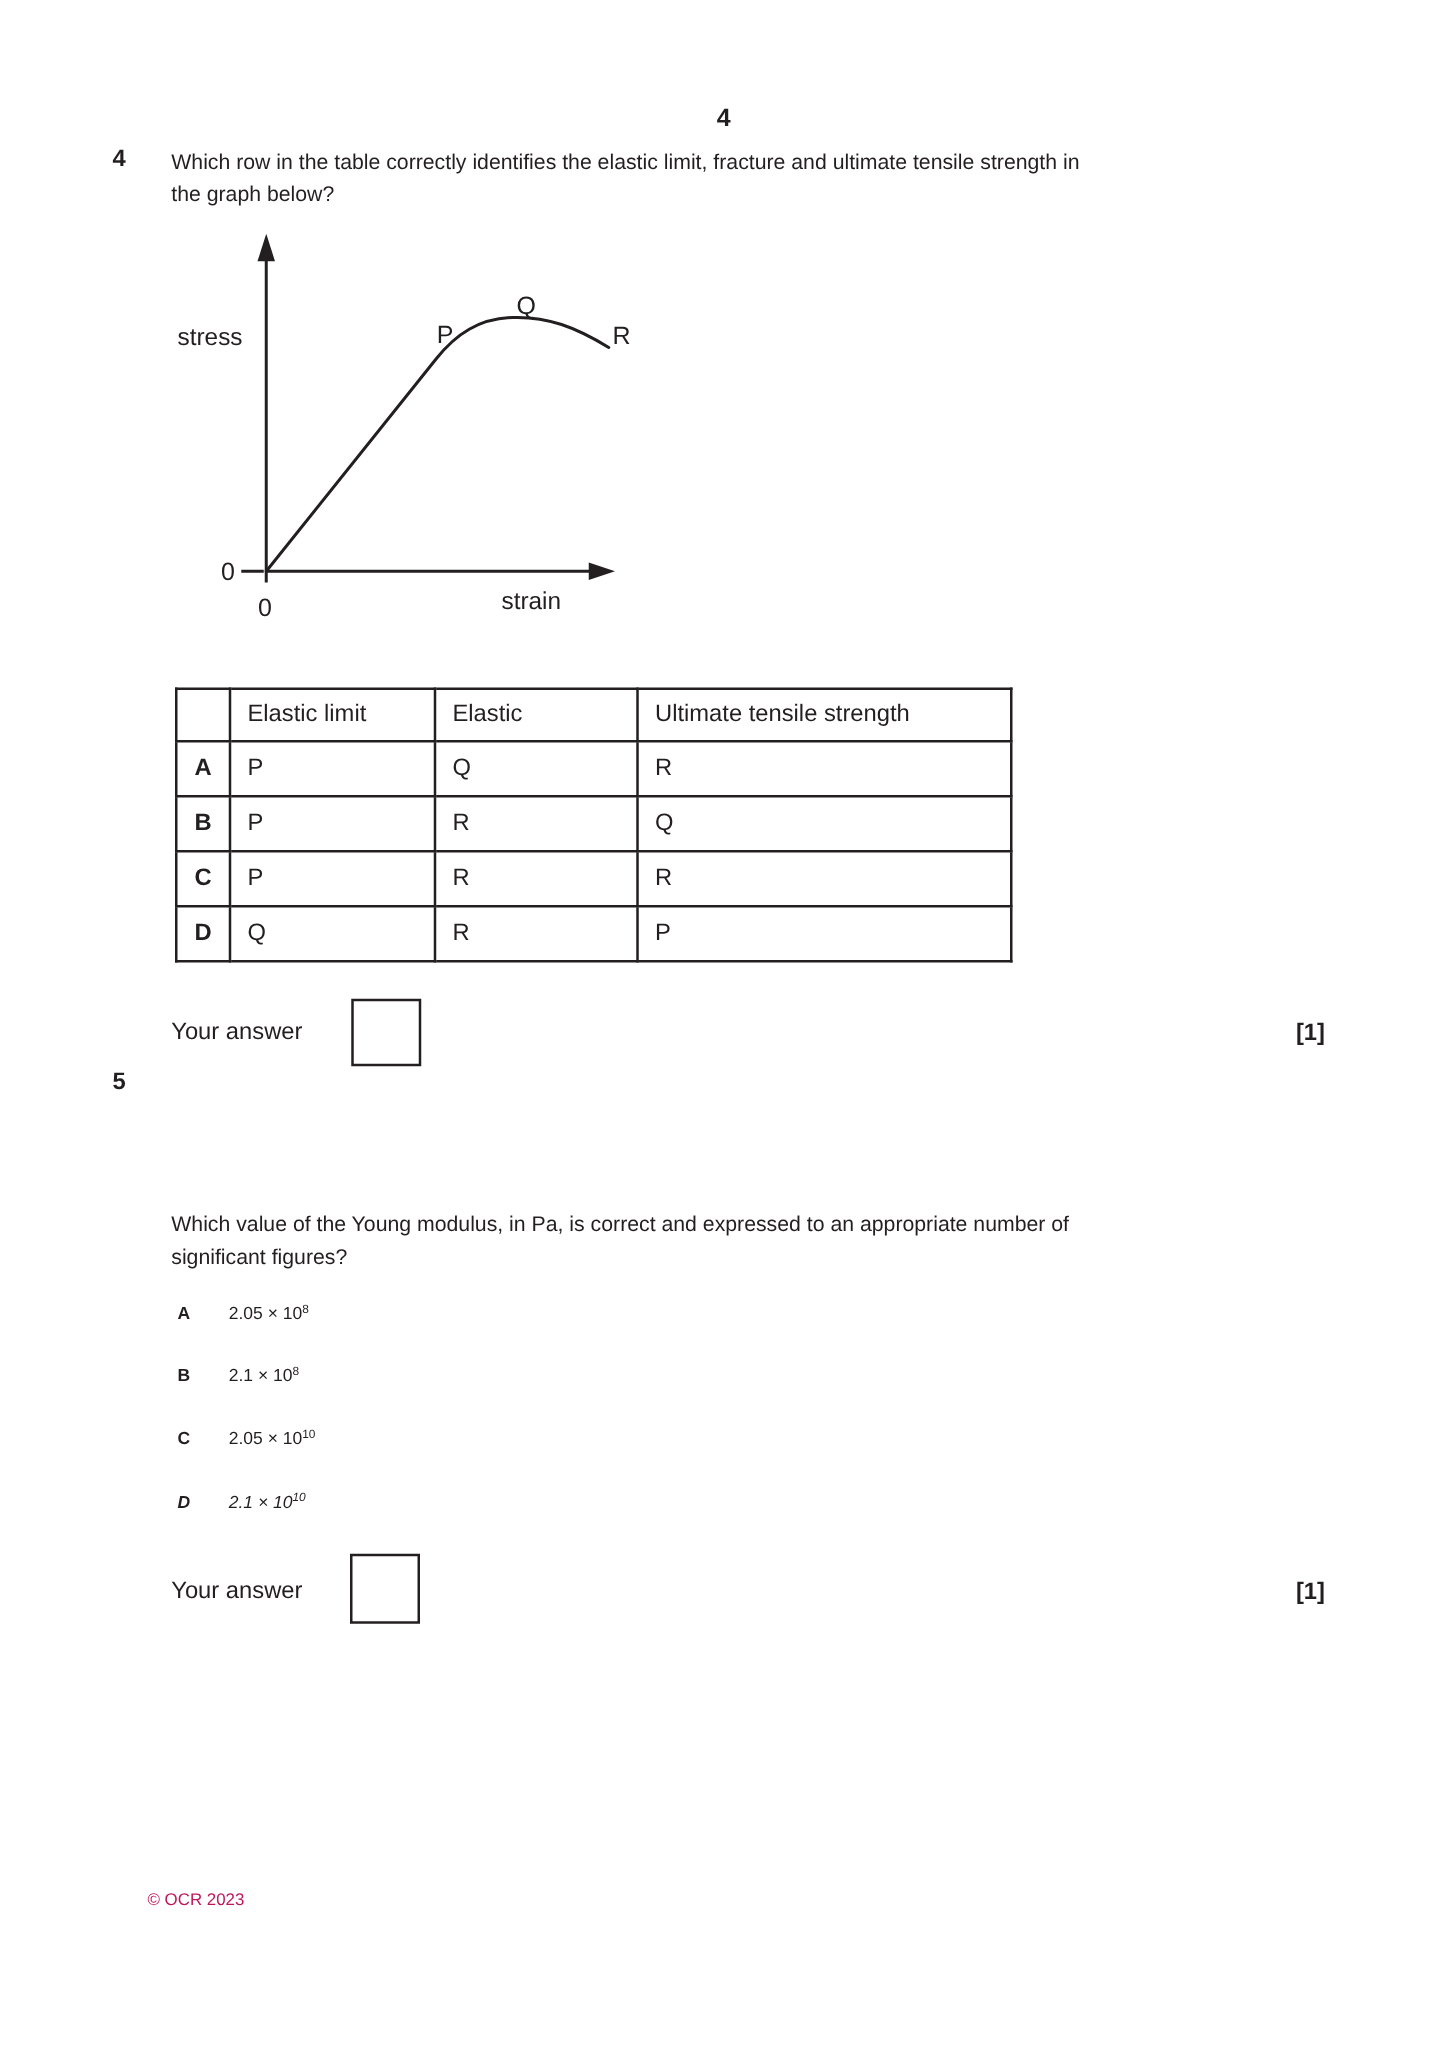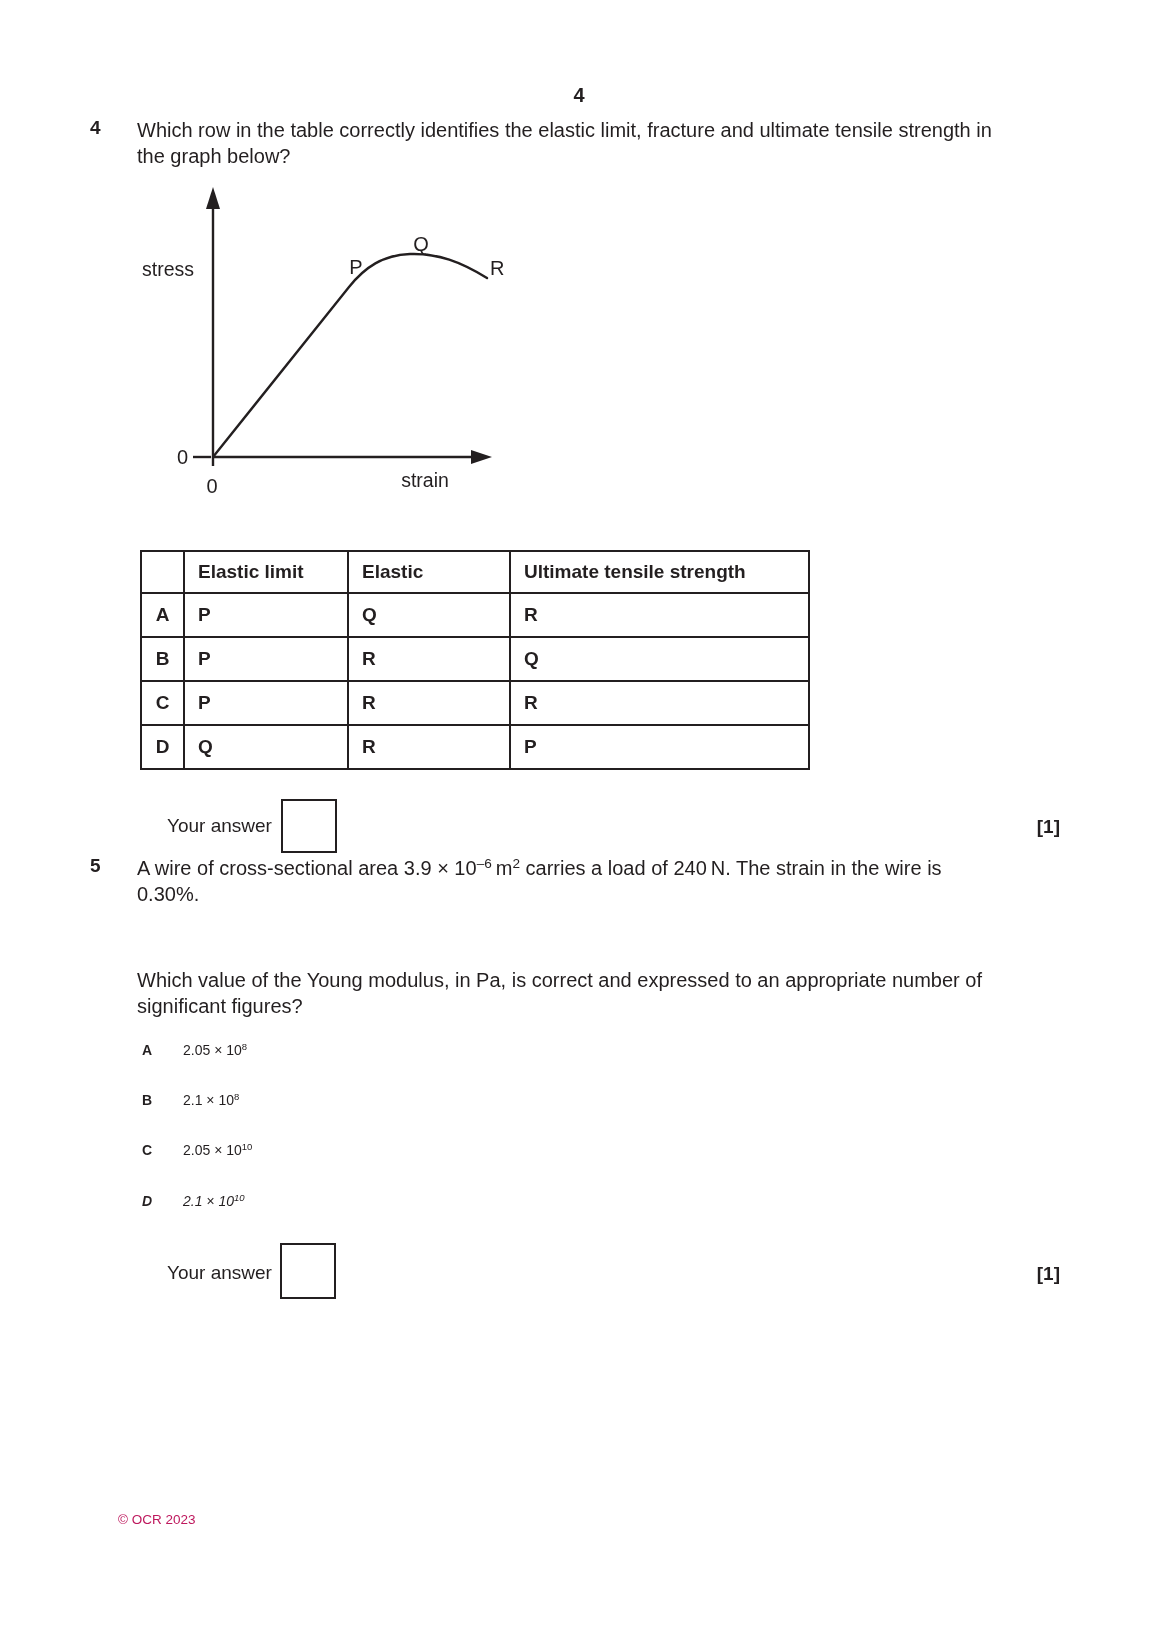--- a/index.html
+++ b/index.html
@@ -8,45 +8,45 @@
     width:1158px; height:1638px;
     background:#ffffff;
     font-family:"Liberation Sans", sans-serif;
     color:#231f20;
     font-size:19px;
     overflow:hidden;
   }
   .abs { position:absolute; }
   .page-number { top:84px; left:0; width:1158px; text-align:center; font-weight:bold; font-size:20px; }
   .qnum { font-weight:bold; font-size:19px; }
-  .para { line-height:26px; font-size:20px; }
+  .para { line-height:26px; font-size:17px; }
   sup { font-size:0.68em; line-height:0; position:relative; top:0.05em; }
   .graph-svg { left:120px; top:182px; }
   .graph-svg text { font-family:"Liberation Sans", sans-serif; fill:#231f20; }
   .graph-svg .stroke { stroke:#231f20; stroke-width:2.4; fill:none; }
   .graph-svg .fillshape { fill:#231f20; stroke:none; }
 
   table.q4-table {
     position:absolute; left:140px; top:550px;
     border-collapse:collapse;
     table-layout:fixed;
     font-size:19px; color:#231f20;
   }
   table.q4-table th, table.q4-table td {
     border:2px solid #231f20;
     vertical-align:middle;
     padding:0 0 0 13px;
     text-align:left;
-    font-weight:bold;
+    font-weight:normal;
   }
   table.q4-table th { height:40px; }
   table.q4-table td { height:42px; }
   table.q4-table .letter-cell { text-align:center; font-weight:bold; padding:0; }
 
-  .answer-label { font-size:19px;margin-left:30px; }
+  .answer-label { font-size:19px; }
   .answer-box {
     position:absolute;
     width:52px; height:50px;
     border:2px solid #231f20;
     background:#ffffff;
   }
   .marks { position:absolute; right:98px; font-weight:bold; font-size:19px; }
   .option-row { position:absolute; left:142px; height:24px; font-size:14px; }
   .opt-letter { display:inline-block; width:41px; font-weight:bold; }
   .footer { left:118px; top:1512px; font-size:13.5px; color:#be185d; }
@@ -126,24 +126,20 @@
     </tr>
   </tbody>
     </table>
 
   <div class="abs answer-label" style="left:137px; top:815px;">Your answer</div>
   <div class="abs answer-box" style="left:281px; top:799px;"></div>
   <div class="marks" style="top:816px;">[1]</div>
 
   <div class="abs qnum" style="left:90px; top:855px;">5</div>
 
-  <div class="abs para" style="left:137px; top:855px; width:920px;">
-    <span>A wire of cross-sectional area 3.9 × 10</span><sup>–6</sup><span> m</span><sup>2</sup><span> carries a load of 240 N. The strain in the wire is</span><br>
-    <span>0.30%.</span>
-  </div>
 
   <div class="abs para" style="left:137px; top:967px; width:920px;">
     <span>Which value of the Young modulus, in Pa, is correct and expressed to an appropriate number of</span><br>
     <span>significant figures?</span>
   </div>
 
   <div class="option-row" style="top:1042px;">
     <span class="opt-letter">A</span><span class="opt-value"><span>2.05 × 10</span><sup>8</sup></span>
   </div>
   <div class="option-row" style="top:1092px;">

